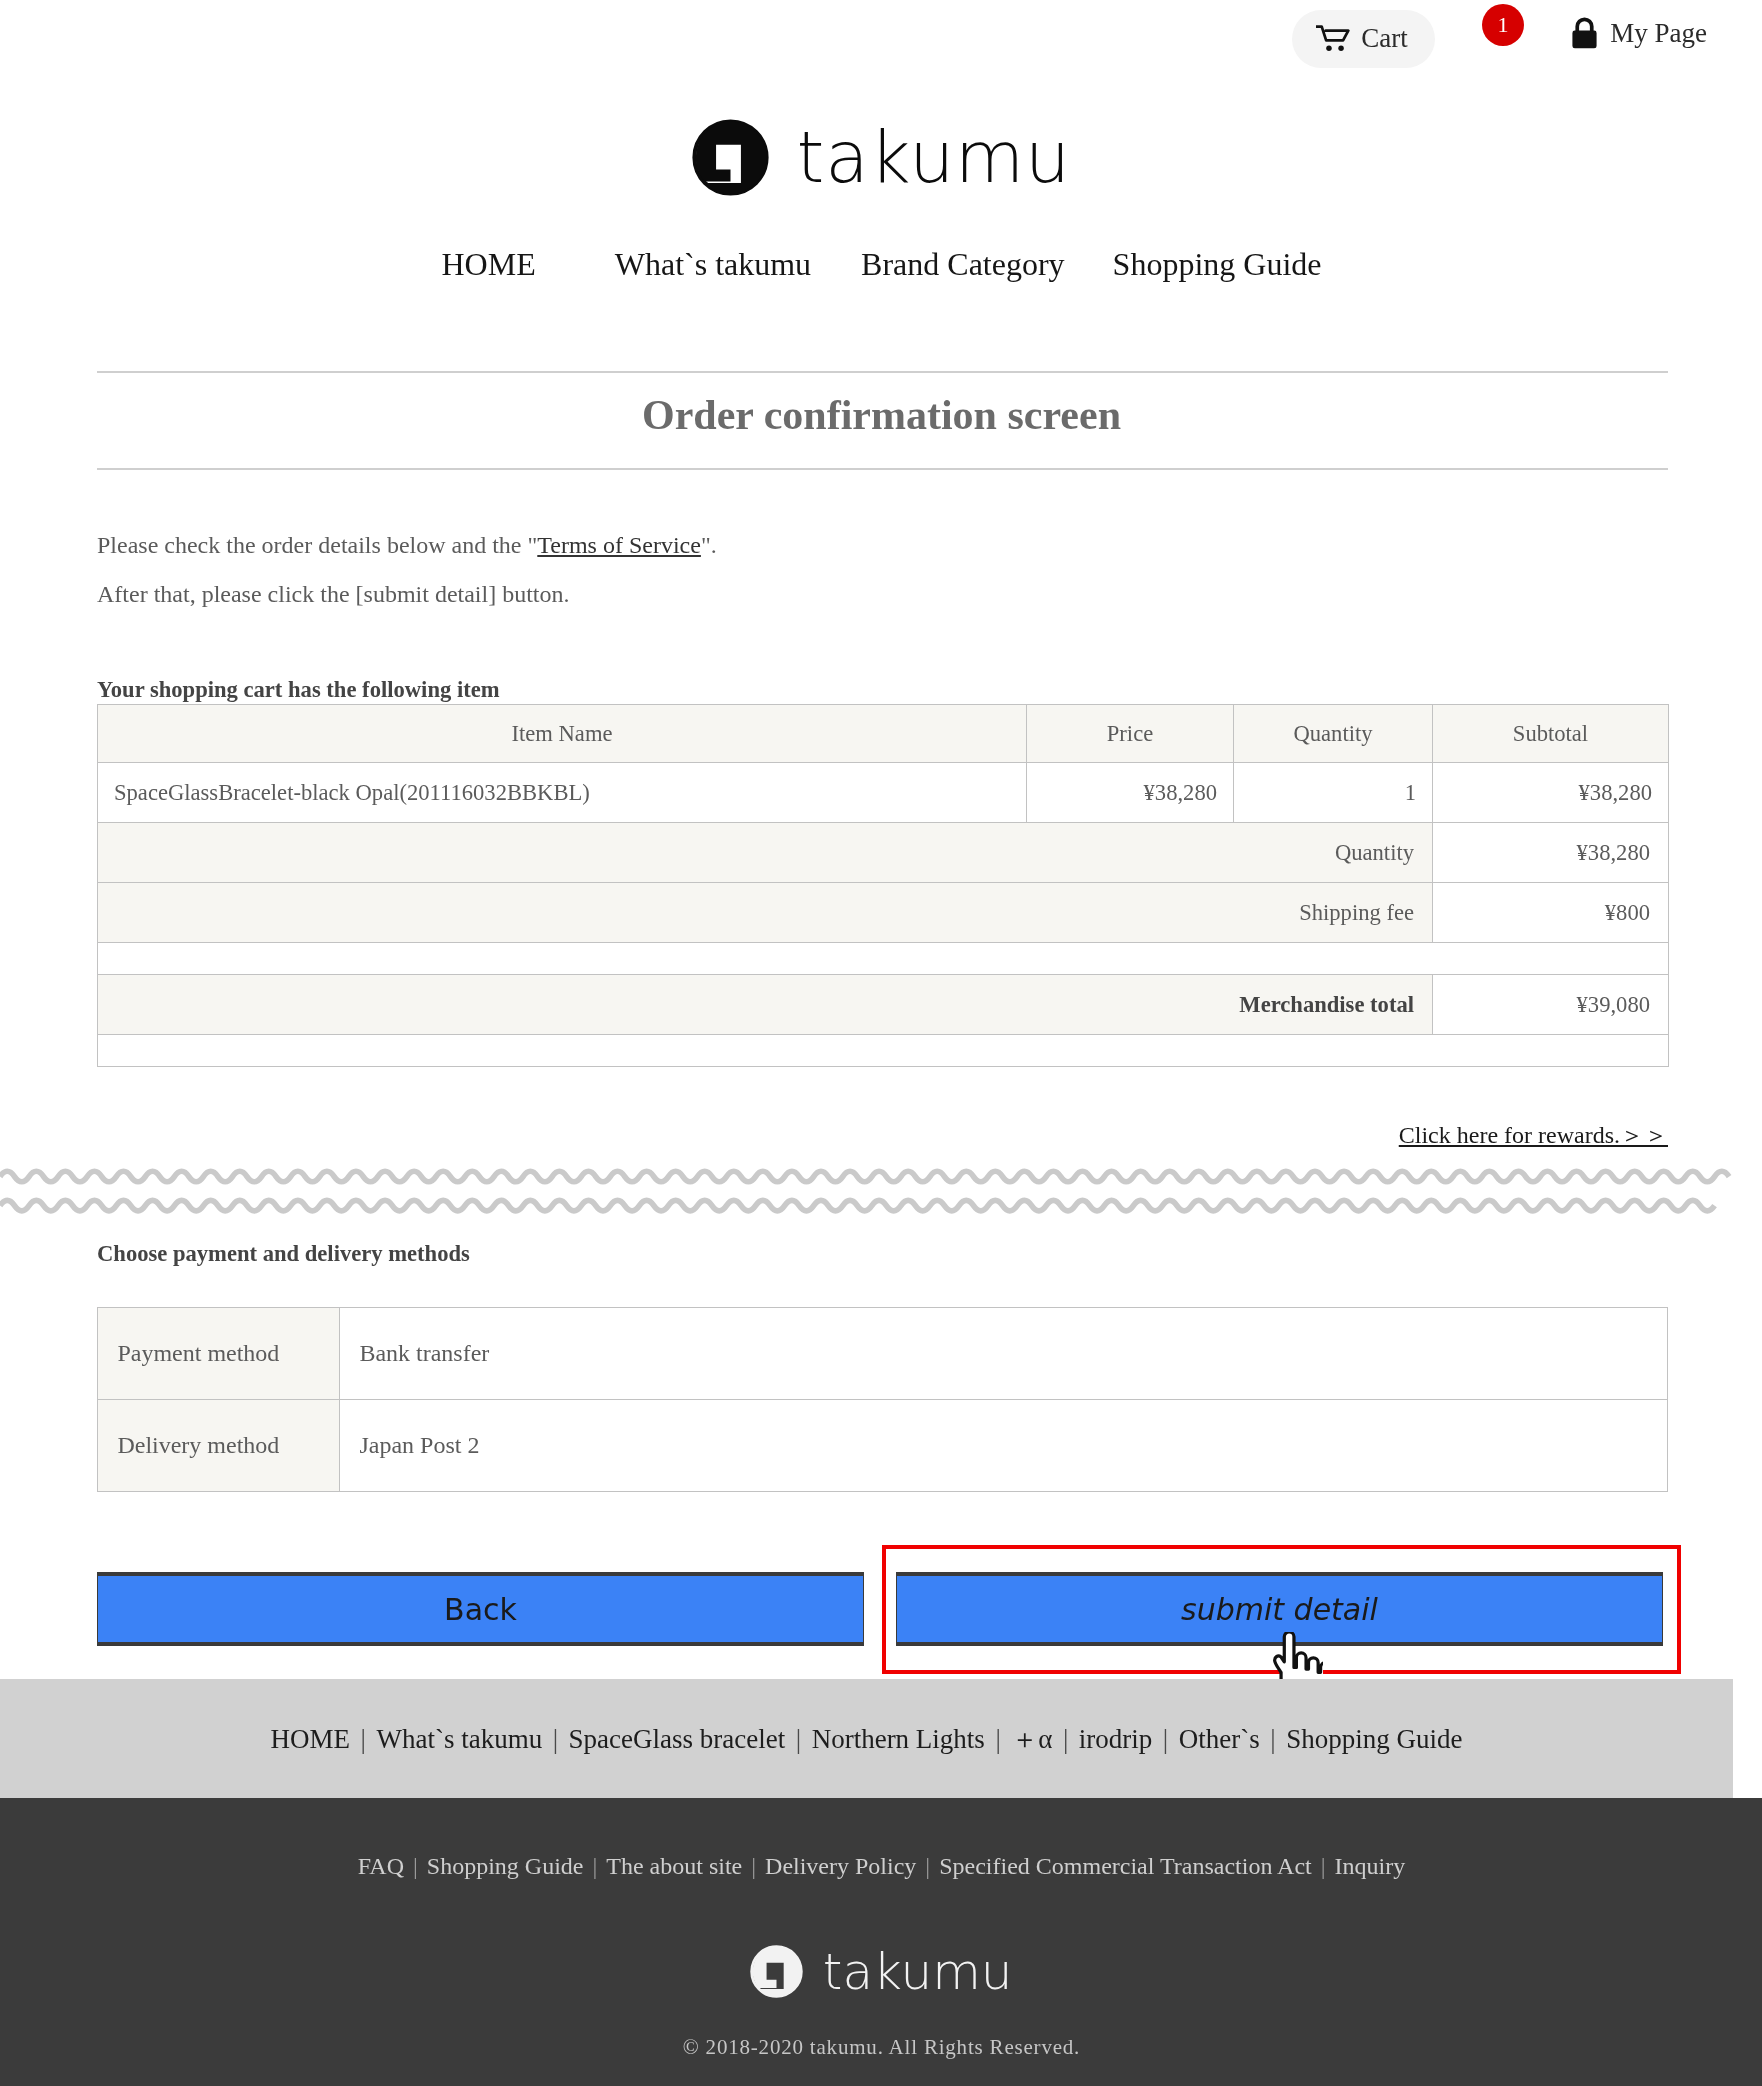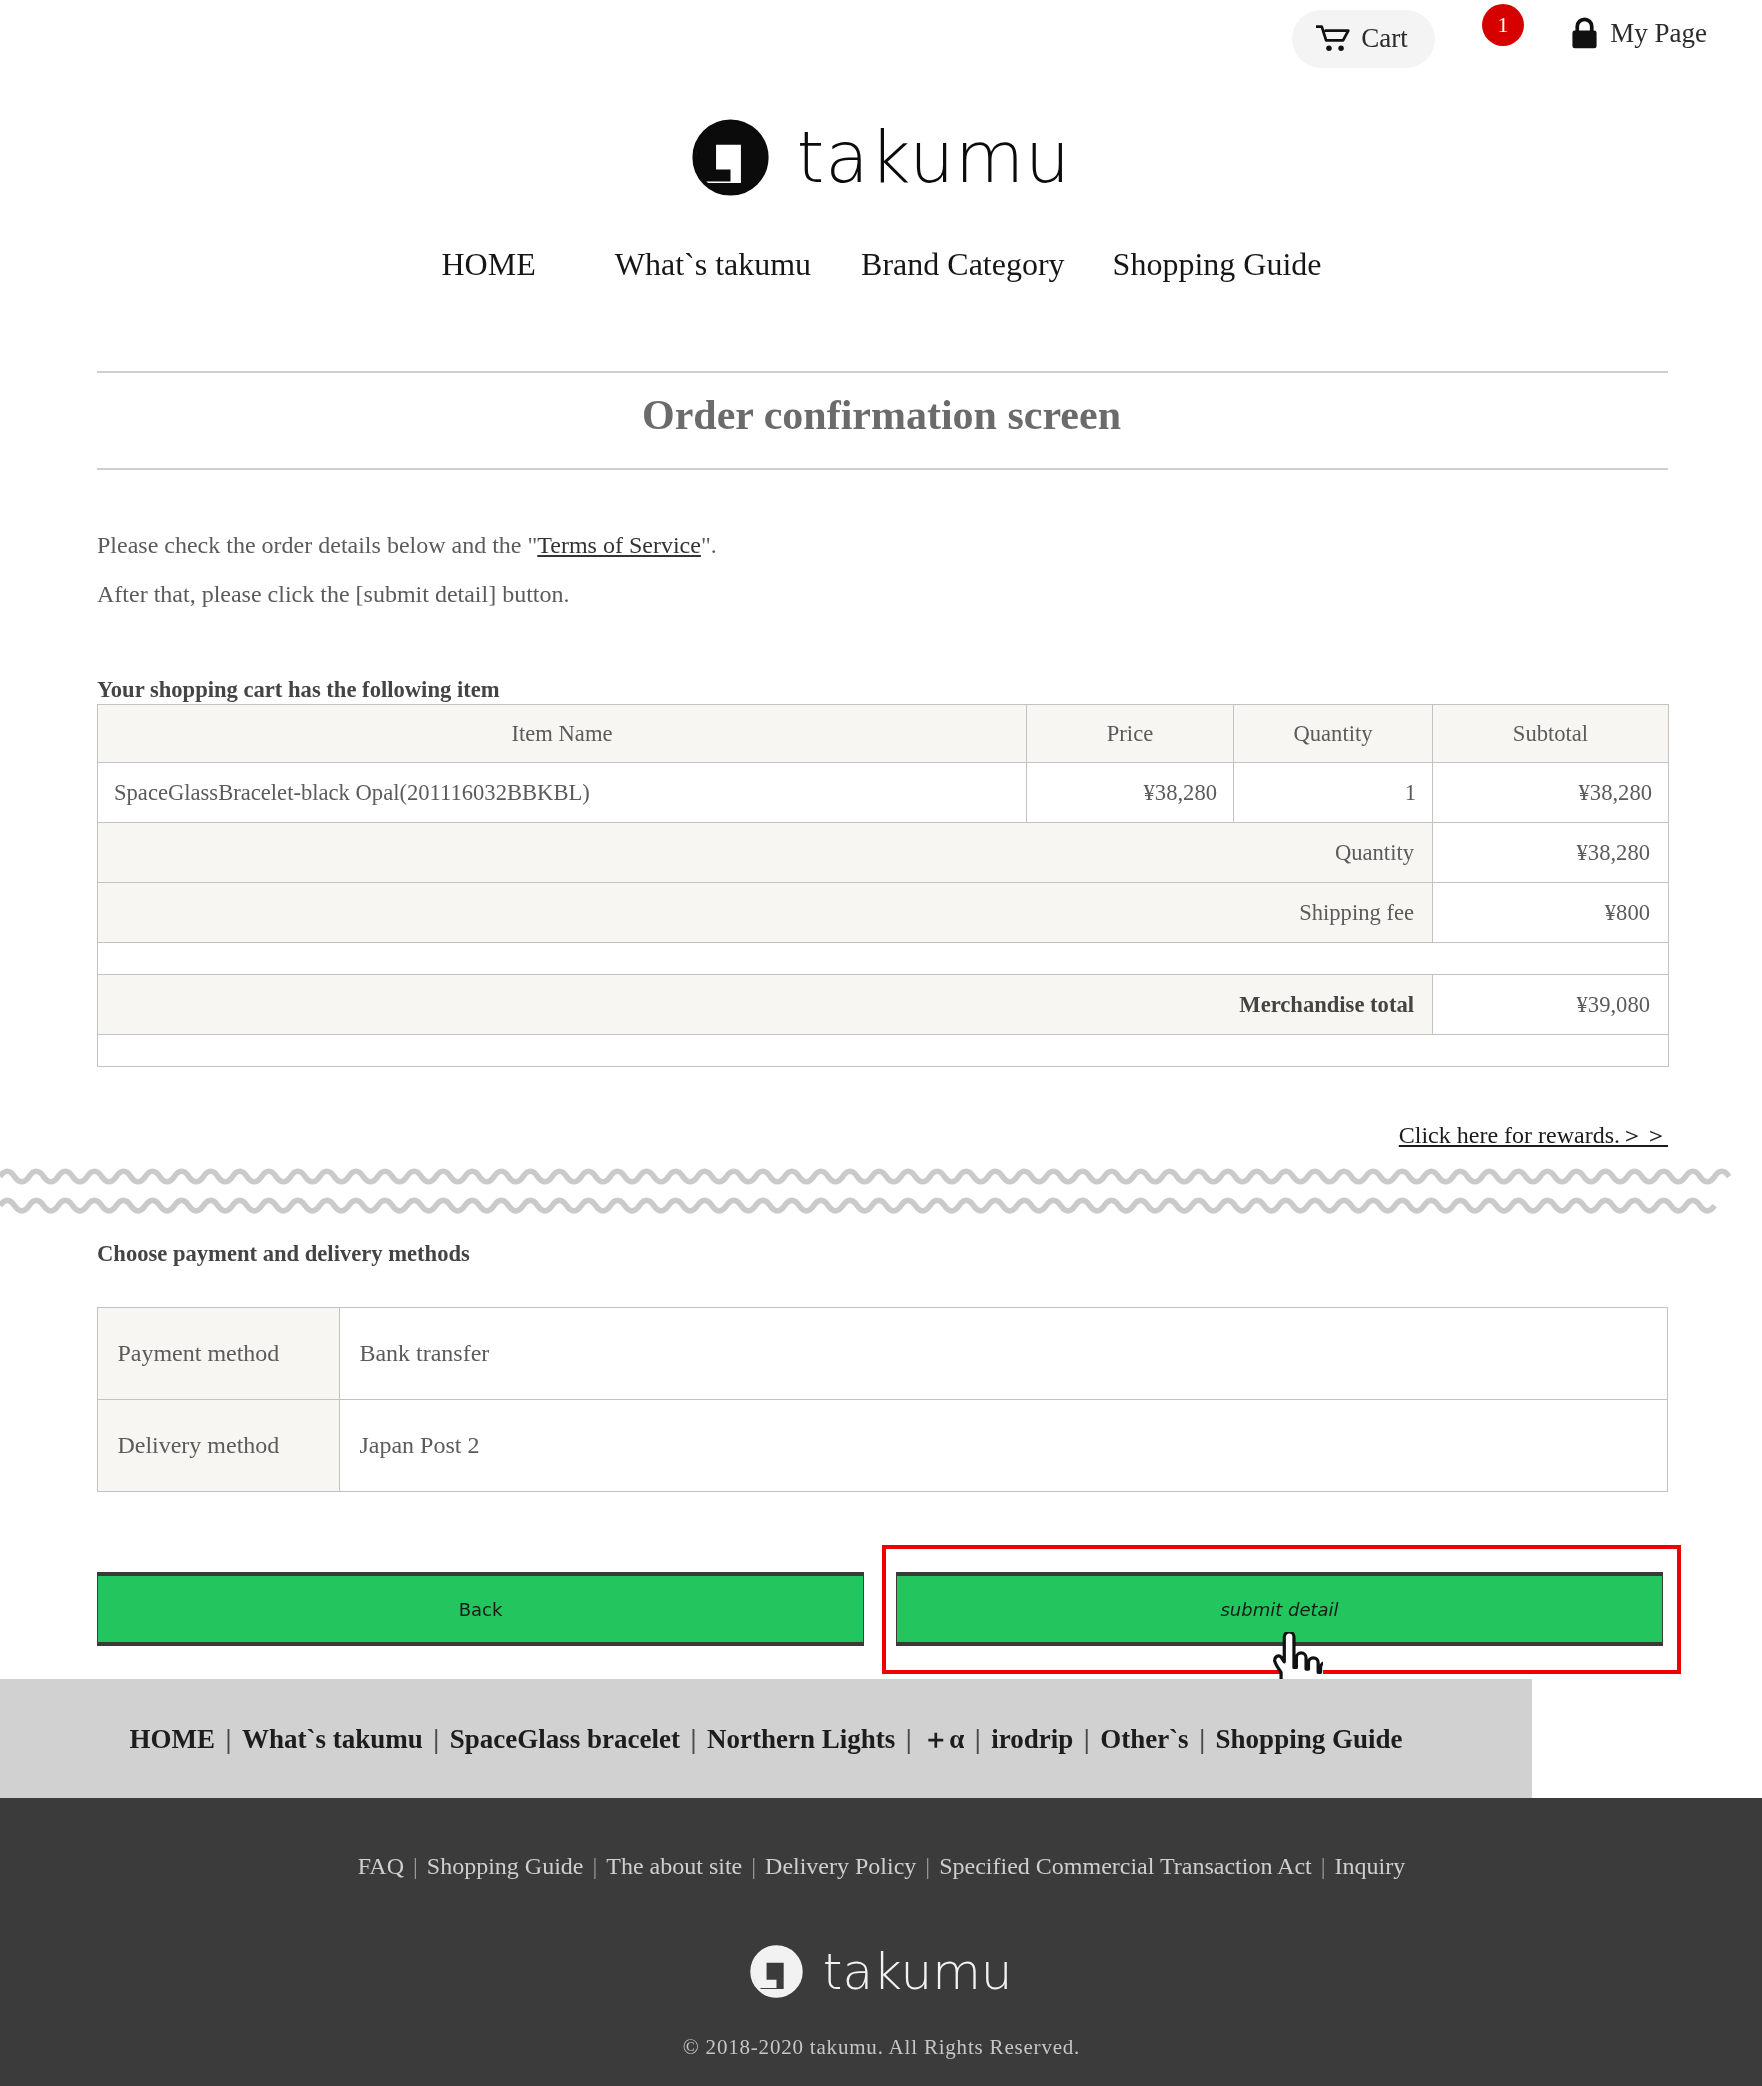--- a/index.html
+++ b/index.html
@@ -133,42 +133,42 @@
   .pd-table td {
     border: 1.6px solid #c2c2c2; font-size: 24px; color: #5b5b5b;
     height: 92px; padding: 0 19.4px; vertical-align: middle;
   }
   .pd-key { width: 242px; background: #f7f6f2; }
   .pd-val { background: #fff; }
 
   
   .btn {
     position: absolute;
-    background: #22c55e;
+    background: #3b82f6;
     border: 1.6px solid #3a3a3a;
     border-top-width: 4px; border-bottom-width: 4px;
     font-family: "DejaVu Sans", sans-serif;
-    font-size: 18px; color: #1a1a1a;
+    font-size: 30px; color: #1a1a1a;
     display: flex; align-items: center; justify-content: center;
     cursor: pointer;
   }
   .btn-back { left: 97px; top: 1572px; width: 767px; height: 74px; }
   .btn-submit { left: 896px; top: 1572px; width: 767px; height: 74px; font-style: italic; }
   .highlight-box {
     position: absolute; left: 882px; top: 1545px;
     width: 799px; height: 129px;
     border: 4.8px solid #f00000; background: transparent;
   }
   .cursor-hand { position: absolute; left: 1273px; top: 1632px; width: 50px; height: 77px; }
 
   
   .footer-light {
-    position: absolute; left: 0; top: 1679px; width: 1532px; height: 119px;
+    position: absolute; left: 0; top: 1679px; width: 1733px; height: 119px;
     background: #d1d1d1;
-    display: flex; align-items: center; justify-content: center; font-weight: bold;
+    display: flex; align-items: center; justify-content: center;
   }
   .footer-light-inner { font-size: 27px; color: #1d1d1d; white-space: nowrap; }
   .footer-light-inner a { color: #1d1d1d; text-decoration: none; }
   .footer-light-inner .sep { color: #4a4a4a; padding: 0 10.5px; }
 
   
   .footer-dark {
     position: absolute; left: 0; top: 1798px; width: 1763px; height: 289px;
     background: #3b3b3b;
   }

